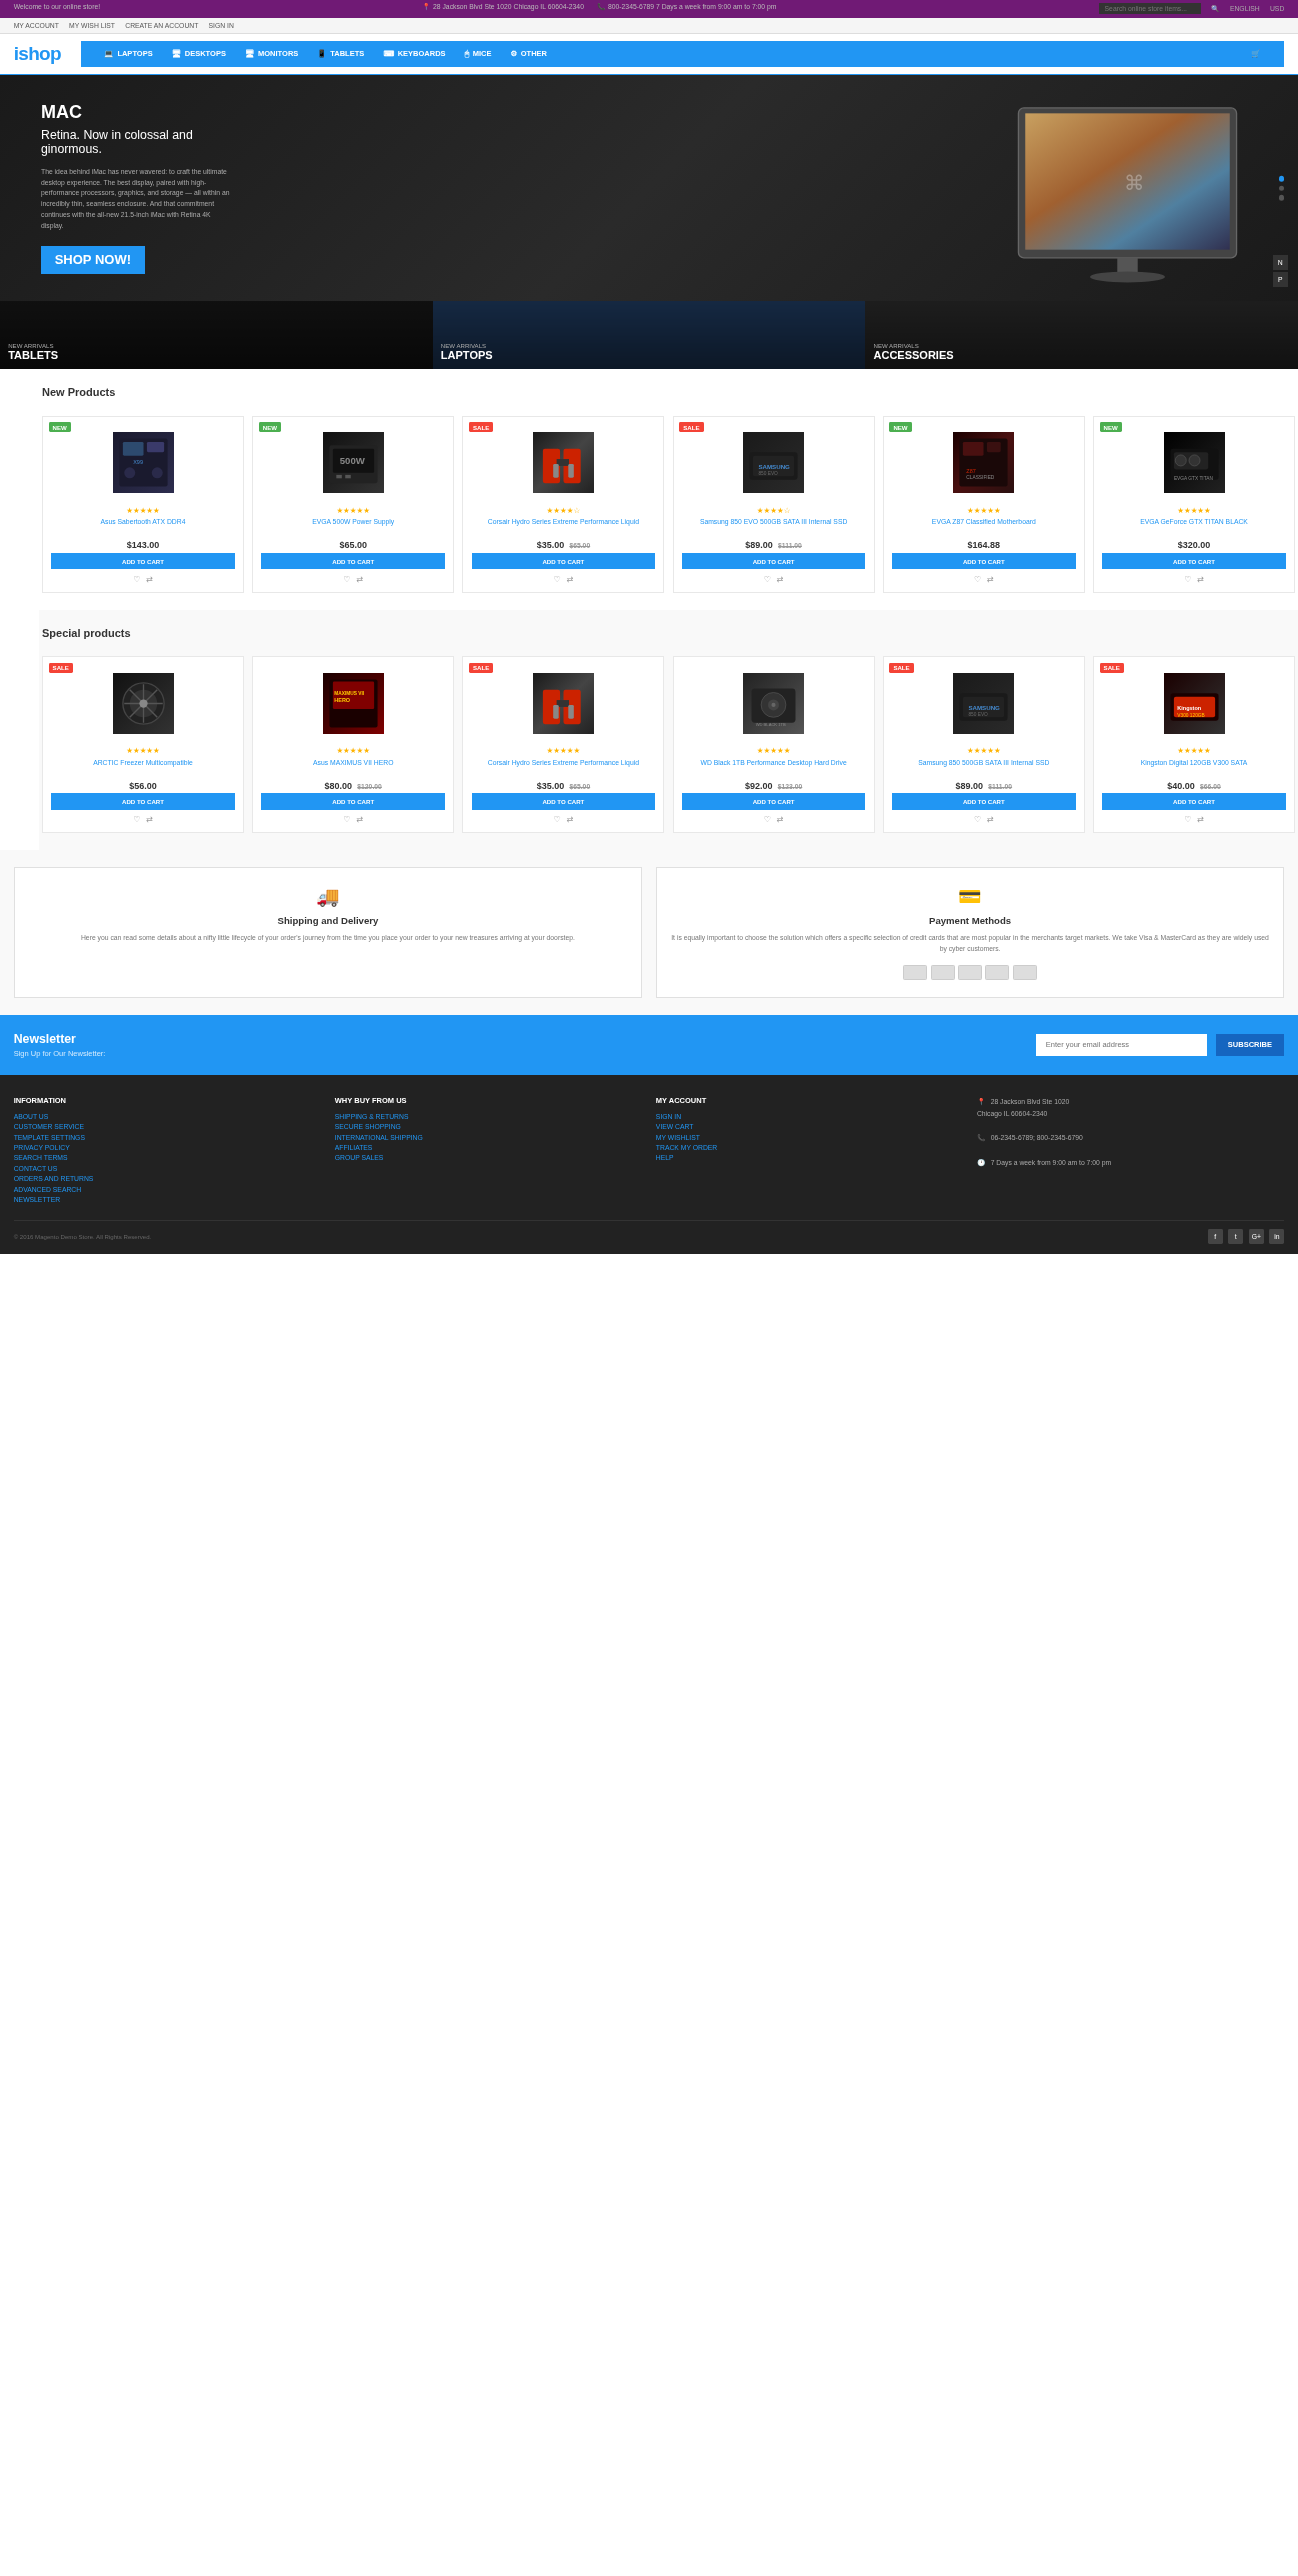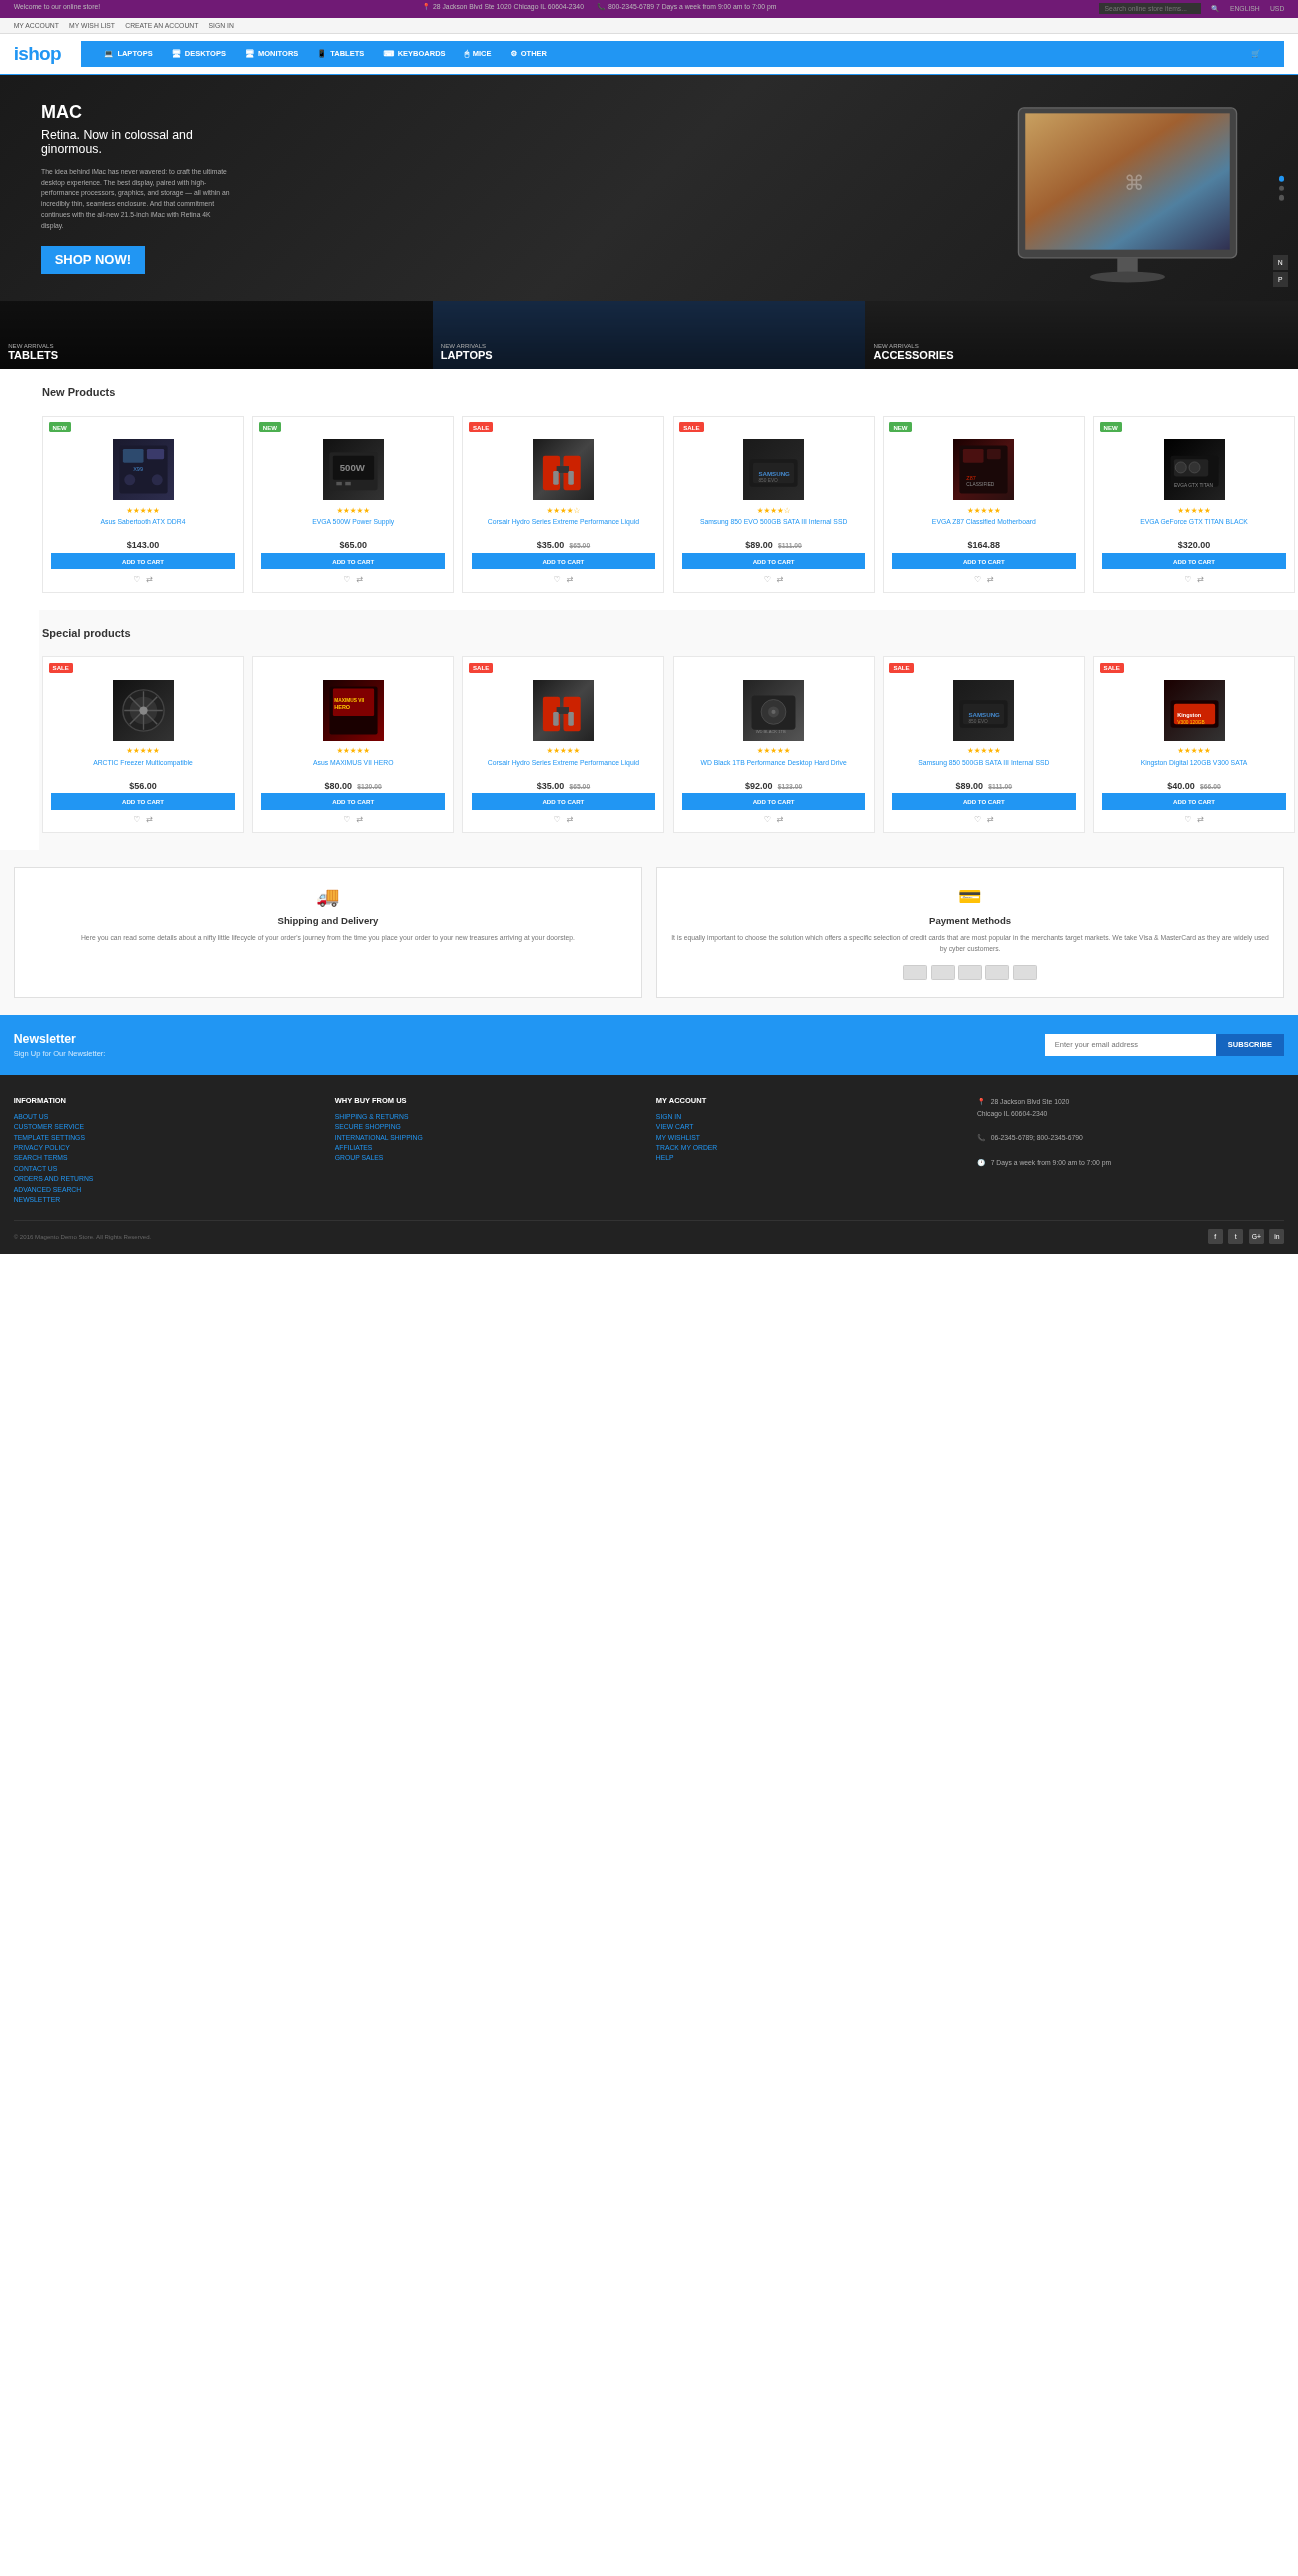--- a/index.html
+++ b/index.html
@@ -219,21 +219,21 @@
       font-weight: bold;
       color: #fff;
       border-radius: 1.4px;
     }
     .badge-new { background: #4CAF50; }
     .badge-sale { background: #f44336; }
     .product-image-area {
       width: 100%;
       height: 75px;
       display: flex;
-      align-items: flex-end;
+      align-items: center;
       justify-content: center;
       margin-bottom: 5.5px;
       overflow: hidden;
     }
     .product-img-placeholder {
       width: 61px;
       height: 61px;
       background: #f0f0f0;
       display: flex;
       align-items: center;
@@ -341,21 +341,21 @@
       color: #fff;
       font-size: 12.3px;
       margin-bottom: 3.4px;
     }
     .newsletter-text p {
       color: rgba(255,255,255,0.8);
       font-size: 7.5px;
     }
     .newsletter-form {
       display: flex;
-      gap: 0;
+      gap: 9px;
     }
     .newsletter-input {
       padding: 6.8px 10.2px;
       border: none;
       font-size: 7.5px;
       width: 171px;
     }
     .newsletter-btn {
       background: #1565C0;
       color: #fff;

